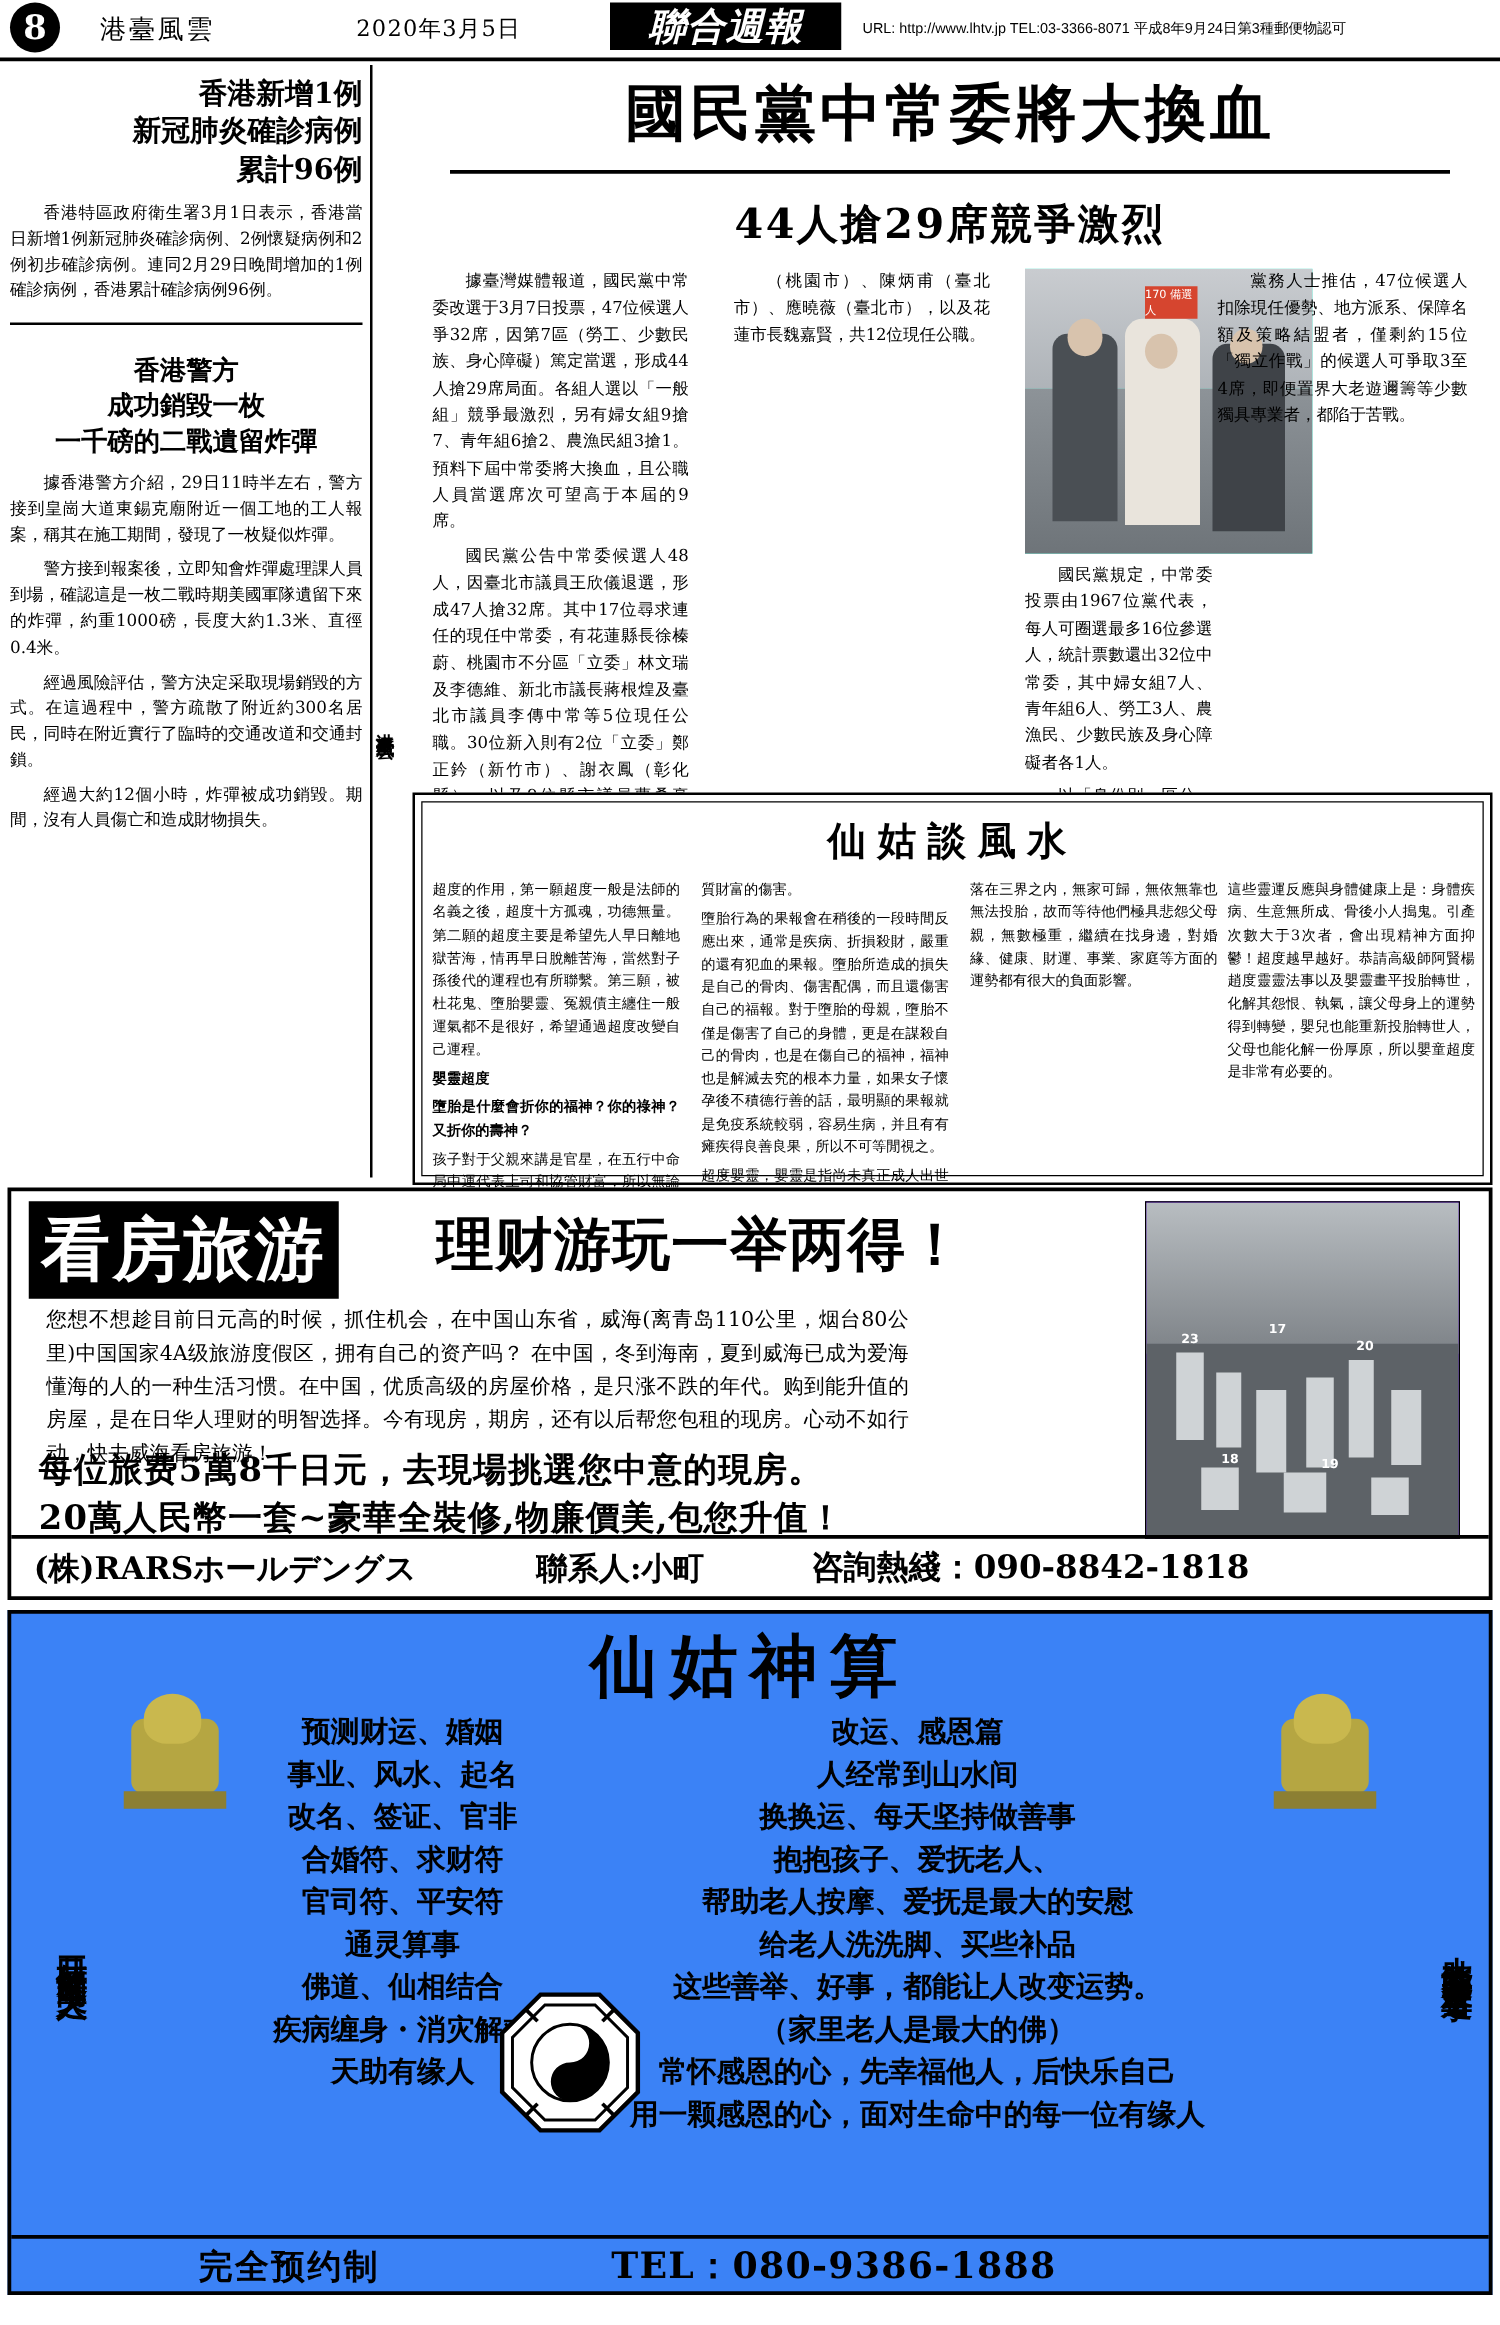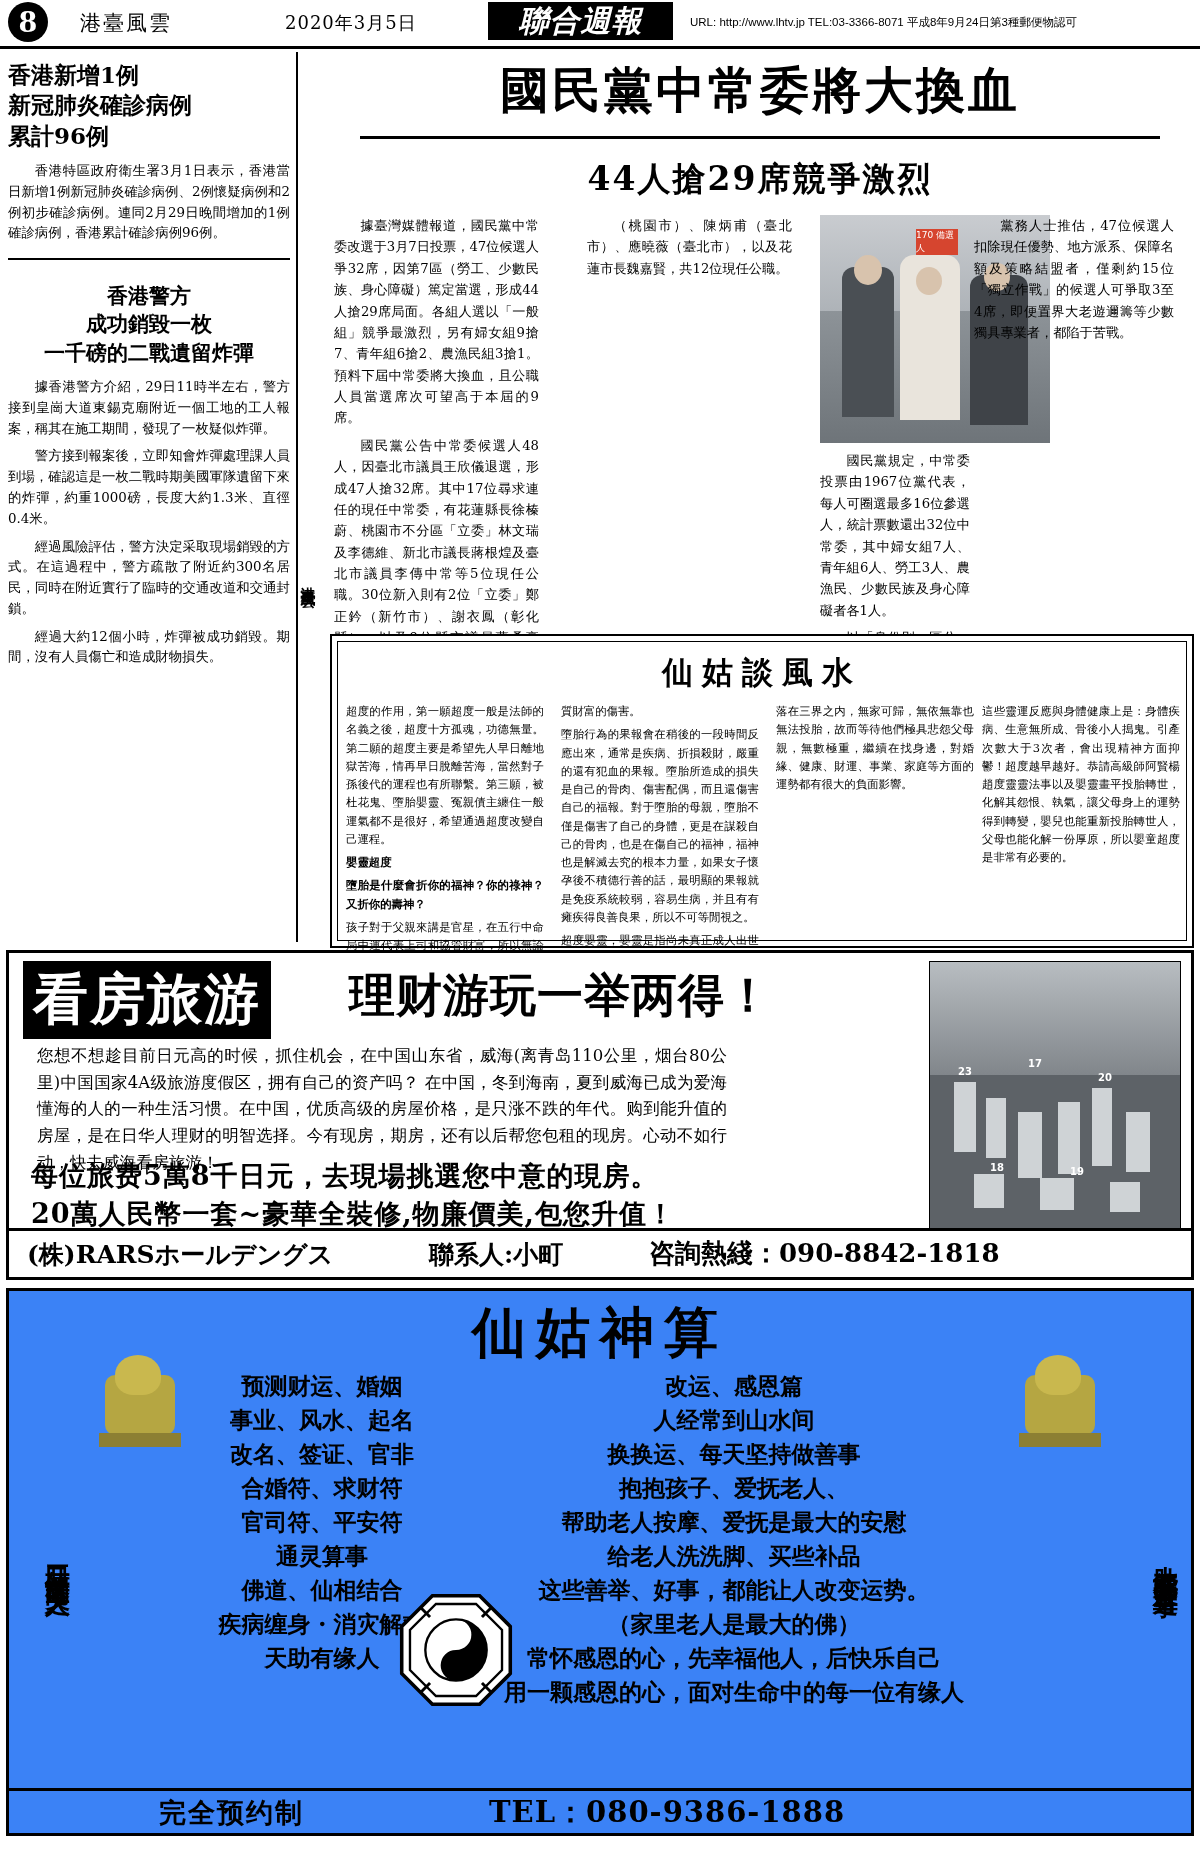--- a/index.html
+++ b/index.html
@@ -12,36 +12,36 @@
            font-size:27px;font-weight:bold;display:flex;align-items:center;justify-content:center;font-family:"DejaVu Serif",serif;}
   .mh-name{position:absolute;left:80px;top:9px;font-size:21px;font-family:"DejaVu Serif",serif;letter-spacing:2px;}
   .mh-date{position:absolute;left:285px;top:11px;font-size:18px;font-family:"DejaVu Serif",serif;letter-spacing:1px;}
   .mh-logo{position:absolute;left:488px;top:2px;width:185px;height:38px;background:#000;color:#fff;
            font-size:30px;font-weight:bold;font-family:"DejaVu Serif",serif;display:flex;align-items:center;justify-content:center;
            letter-spacing:1px;font-style:italic;}
   .mh-url{position:absolute;left:690px;top:15px;font-size:11.5px;font-family:"Liberation Sans",sans-serif;letter-spacing:0px;}
 
   
   .leftcol{position:absolute;left:8px;top:52px;width:290px;height:890px;border-right:2px solid #000;padding-right:6px;box-sizing:border-box;}
-  .hl1{font-family:"DejaVu Serif",serif;font-weight:bold;font-size:23px;text-align:left;line-height:1.32;margin-top:8px;}
+  .hl1{font-family:"DejaVu Serif",serif;font-weight:bold;font-size:23px;text-align:right;line-height:1.32;margin-top:8px;}
   .lc-body{font-family:"DejaVu Serif",serif;font-size:13.4px;line-height:1.55;text-align:justify;margin-top:10px;}
   .lc-body p{margin:0 0 7px 0;text-indent:2em;}
   .hl2{font-family:"DejaVu Serif",serif;font-weight:bold;font-size:21px;text-align:center;line-height:1.35;margin-top:22px;}
   .rule-top{border-top:2px solid #000;margin-top:14px;}
 
   
   .mainhead{position:absolute;left:330px;top:58px;width:860px;text-align:center;}
   .mainhead .t1{font-family:"DejaVu Serif",serif;font-weight:bold;font-size:49px;letter-spacing:3px;}
   .mainhead .hr{border-bottom:3px solid #000;margin:12px 30px 0 30px;}
   .mainhead .t2{font-family:"DejaVu Serif",serif;font-weight:bold;font-size:33px;letter-spacing:2px;margin-top:18px;}
 
   
   .art{position:absolute;left:330px;top:215px;width:860px;height:400px;}
   .art .col{position:absolute;top:0;width:205px;font-family:"DejaVu Serif",serif;font-size:13.2px;line-height:1.62;text-align:justify;}
-  .art .c1{left:4px;}
+  .art .c1{left:16px;}
   .art .c2{left:257px;}
   .art .c3{left:490px;width:150px;top:235px;}
   .art .c4{left:644px;width:200px;}
   .art p{margin:0 0 6px 0;text-indent:2em;}
   .photo{position:absolute;left:490px;top:0;width:230px;height:228px;background:#5eead4;overflow:hidden;}
   .photo .sky{position:absolute;left:0;top:0;width:100%;height:42%;background:linear-gradient(#c9ccd0,#aeb3b8);}
   .photo .grd{position:absolute;left:0;top:42%;width:100%;height:58%;background:linear-gradient(#8d9398,#6e7479);}
   .photo .p1{position:absolute;left:22px;top:52px;width:52px;height:150px;background:#4a4f54;border-radius:12px 12px 0 0;}
   .photo .p2{position:absolute;left:80px;top:40px;width:60px;height:165px;background:#e9e4dc;border-radius:14px 14px 0 0;}
   .photo .p3{position:absolute;left:150px;top:60px;width:58px;height:150px;background:#3f4348;border-radius:12px 12px 0 0;}
@@ -72,21 +72,21 @@
   .ad1 .bigtxt{position:absolute;left:14px;top:8px;font-family:"DejaVu Serif",serif;font-weight:bold;font-size:55px;
                 background:#000;color:#fff;padding:2px 10px;letter-spacing:2px;}
   .ad1 .bigtxt2{position:absolute;left:340px;top:12px;font-family:"DejaVu Serif",serif;font-weight:bold;font-size:46px;letter-spacing:1px;}
   .ad1 .para{position:absolute;left:28px;top:90px;width:690px;font-family:"DejaVu Serif",serif;font-size:16.5px;line-height:1.62;text-align:justify;}
   .ad1 .l2{position:absolute;left:22px;top:205px;font-family:"DejaVu Serif",serif;font-weight:bold;font-size:27px;letter-spacing:1px;}
   .ad1 .l3{position:absolute;left:22px;top:243px;font-family:"DejaVu Serif",serif;font-weight:bold;font-size:27px;letter-spacing:1px;}
   .ad1 .bar{position:absolute;left:0;bottom:0;width:100%;height:46px;border-top:3px solid #000;}
   .ad1 .bar .bl{position:absolute;left:18px;top:7px;font-family:"DejaVu Serif",serif;font-weight:bold;font-size:25px;}
   .ad1 .bar .bm{position:absolute;left:420px;top:7px;font-family:"DejaVu Serif",serif;font-weight:bold;font-size:25px;}
   .ad1 .bar .br{position:absolute;left:640px;top:5px;font-family:"DejaVu Serif",serif;font-weight:bold;font-size:26px;}
-  .adphoto{position:absolute;right:10px;top:8px;width:250px;height:268px;background:#6d28d9;overflow:hidden;border:1px solid #000;}
+  .adphoto{position:absolute;right:23px;top:8px;width:250px;height:268px;background:#6d28d9;overflow:hidden;border:1px solid #000;}
   .adphoto .sea{position:absolute;left:0;top:0;width:100%;height:45%;background:linear-gradient(#b8bdc1,#7d8287);}
   .adphoto .land{position:absolute;left:0;top:42%;width:100%;height:58%;background:#5d6267;}
   .adphoto .bld{position:absolute;background:#cfd3d6;}
   .adphoto .num{position:absolute;color:#fff;font-size:10px;font-weight:bold;}
 
   
   .ad2{position:absolute;left:6px;top:1288px;width:1188px;height:548px;border:3px solid #000;box-sizing:border-box;background:#3b82f6;}
   .ad2 .title{position:absolute;left:0;top:6px;width:100%;text-align:center;font-family:"DejaVu Serif",serif;
               font-weight:bold;font-size:54px;letter-spacing:10px;}
   .ad2 .side{position:absolute;top:34px;width:50px;font-family:"DejaVu Serif",serif;font-weight:bold;font-size:25px;

